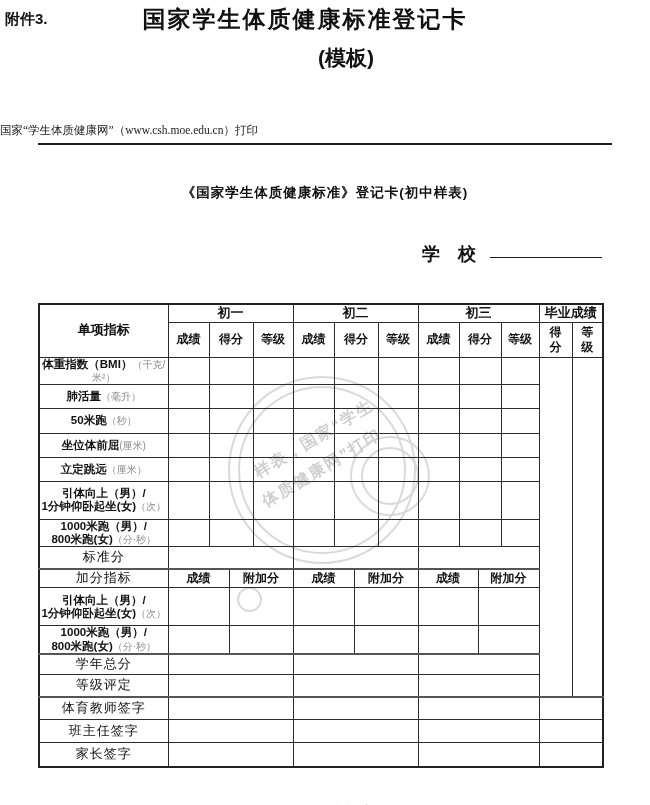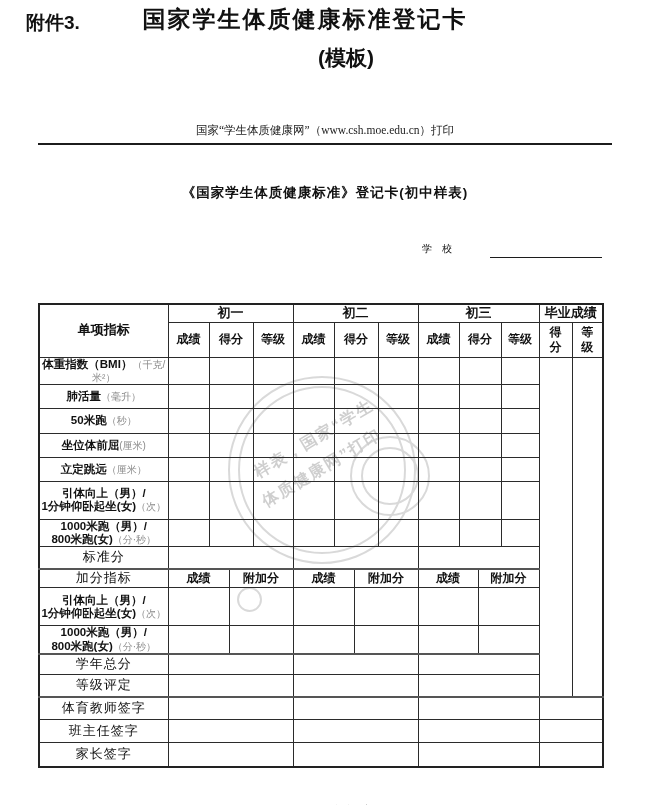--- a/index.html
+++ b/index.html
@@ -1,29 +1,29 @@
 <!DOCTYPE html>
 <html><head>
 <meta charset="utf-8">
 <style>
   html,body{margin:0;padding:0;background:#fff;}
   .page{position:relative;width:650px;height:805px;background:#fff;overflow:hidden;
         font-family:"Liberation Sans","DejaVu Sans",sans-serif;color:#111;}
   
-  .attach{position:absolute;left:26px;top:10px;font-size:19px;font-weight:600;}
+  .attach{position:absolute;left:5px;top:10px;font-size:15px;font-weight:600;}
   .title{position:absolute;left:0;top:4px;width:610px;text-align:center;
          font-size:23px;font-weight:bold;letter-spacing:2px;}
   .subtitle{position:absolute;left:0;top:44px;width:610px;text-align:center;
          font-size:21px;font-weight:bold;margin-left:41px;}
-  .printline{position:absolute;left:0;top:123px;width:650px;text-align:center;
+  .printline{position:absolute;left:0;top:123px;width:650px;text-align:left;
          font-size:11.5px;color:#222;font-family:"Liberation Serif","DejaVu Serif",serif;}
   .rule{position:absolute;left:38px;top:143px;width:574px;height:0;border-top:2px solid #1c1c1c;}
   .formtitle{position:absolute;left:0;top:184px;width:650px;text-align:center;
          font-size:13.5px;font-weight:bold;letter-spacing:1px;}
-  .school{position:absolute;left:422px;top:242px;font-size:10px;font-weight:normal;}
+  .school{position:absolute;left:422px;top:242px;font-size:18px;font-weight:bold;}
   .schoolline{position:absolute;left:490px;top:244px;width:112px;height:13px;
          border-bottom:1.5px solid #1c1c1c;}
   
   .wm{position:absolute;left:0;top:0;width:650px;height:805px;z-index:0;opacity:.8;}
   .wm .c{position:absolute;border-radius:50%;border:2px solid #d0d0d0;}
   .wm .t{position:absolute;color:#c3c3c3;font-size:16px;font-weight:bold;
          letter-spacing:2px;transform:rotate(-31deg);transform-origin:0 50%;white-space:nowrap;}
   
   table{border-collapse:collapse;table-layout:fixed;position:absolute;z-index:1;background:transparent;}
   td{border:1px solid #2b2b2b;padding:0 1px;text-align:center;vertical-align:middle;

